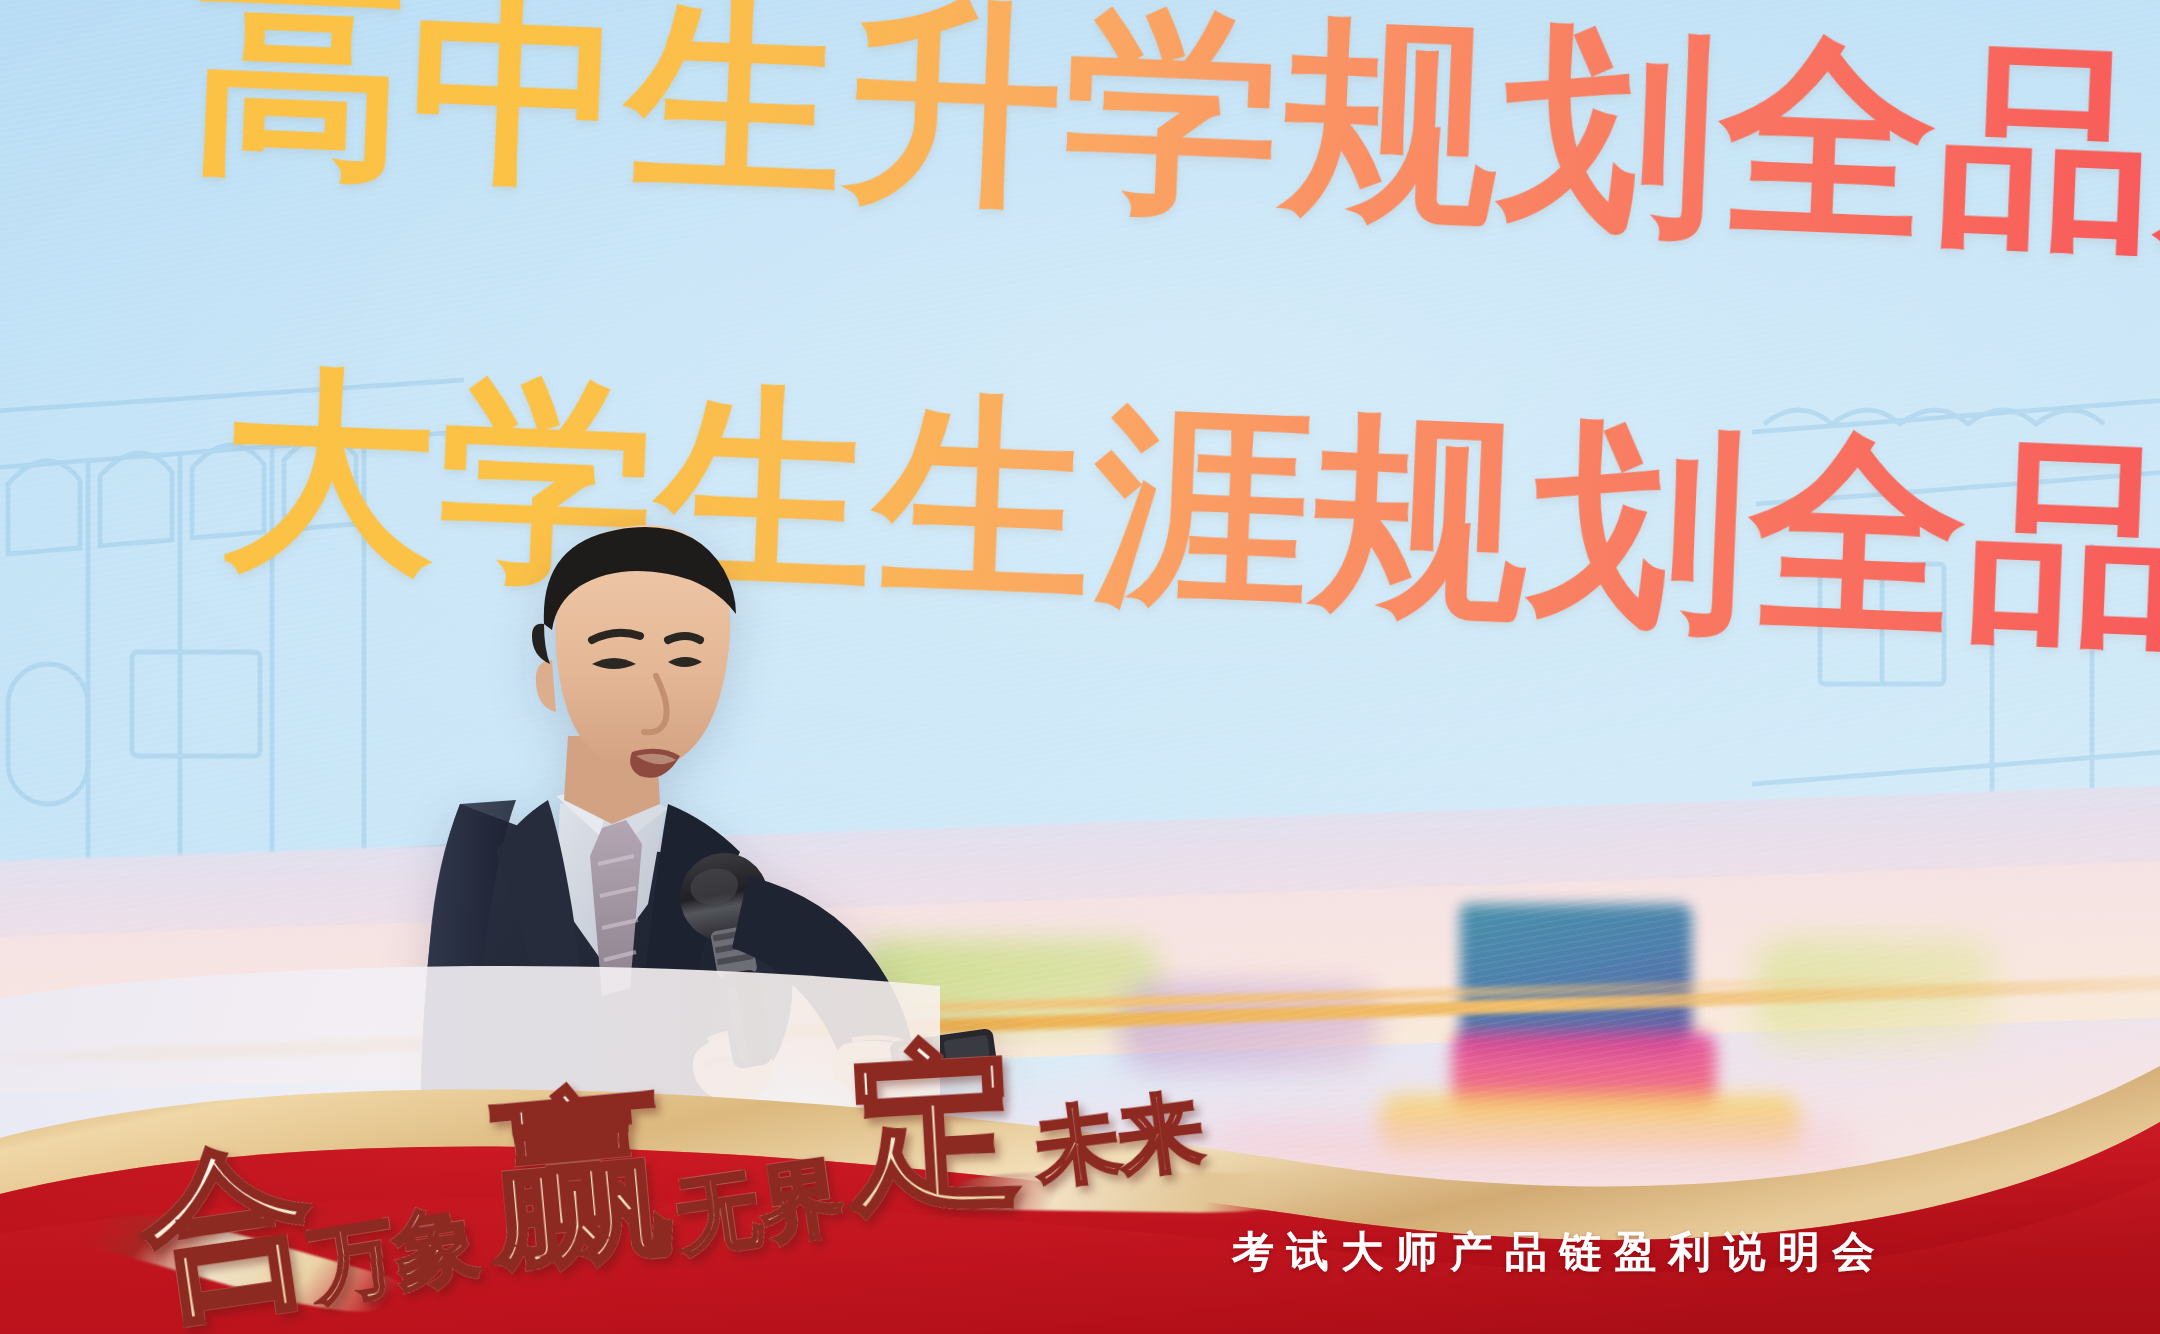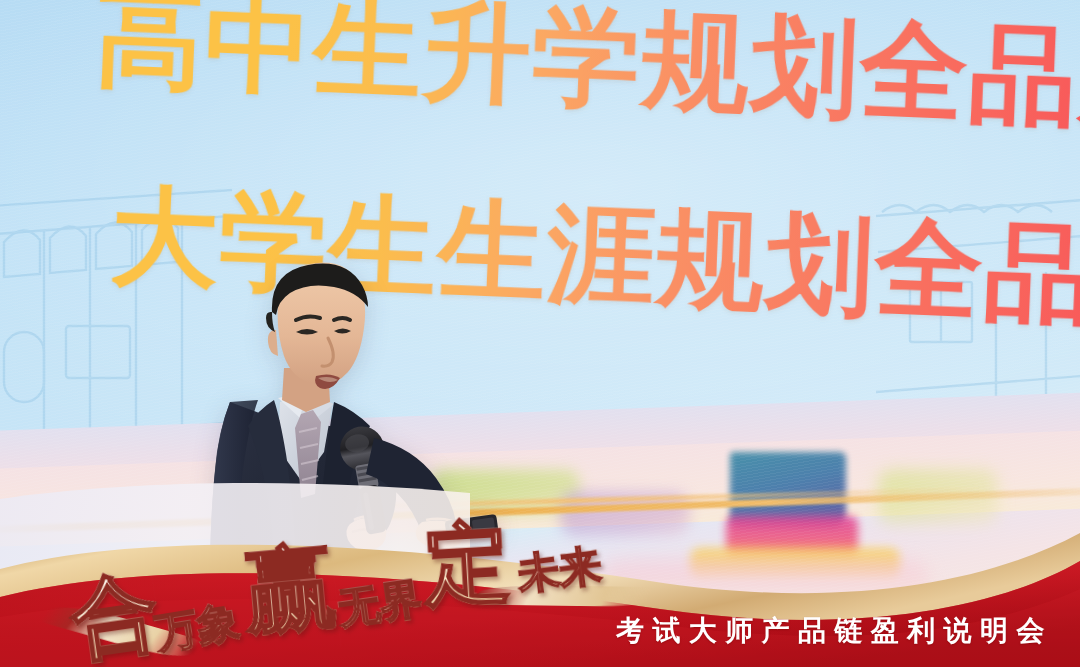--- a/index.html
+++ b/index.html
@@ -160,21 +160,21 @@
   .speaker svg { display:block; filter:drop-shadow(0 6px 12px rgba(40,40,70,.16)); }
 
   
   .banner-wrap {
     position:absolute; left:0; bottom:0; width:1080px; height:190px;
   }
   .banner-svg { position:absolute; inset:0; }
 
   .banner-sub {
     position:absolute; left:616px; top:612px;
-    font-size:28px; font-weight:600;
+    font-size:21px; font-weight:600;
     color:#ffffff;
     letter-spacing:.30em;
     font-family:"DejaVu Sans","Liberation Sans",sans-serif;
     text-shadow:0 1px 2px rgba(110,0,0,.40);
     white-space:nowrap;
   }
 
   
   .slogan {
     position:absolute; left:48px; top:527px;

